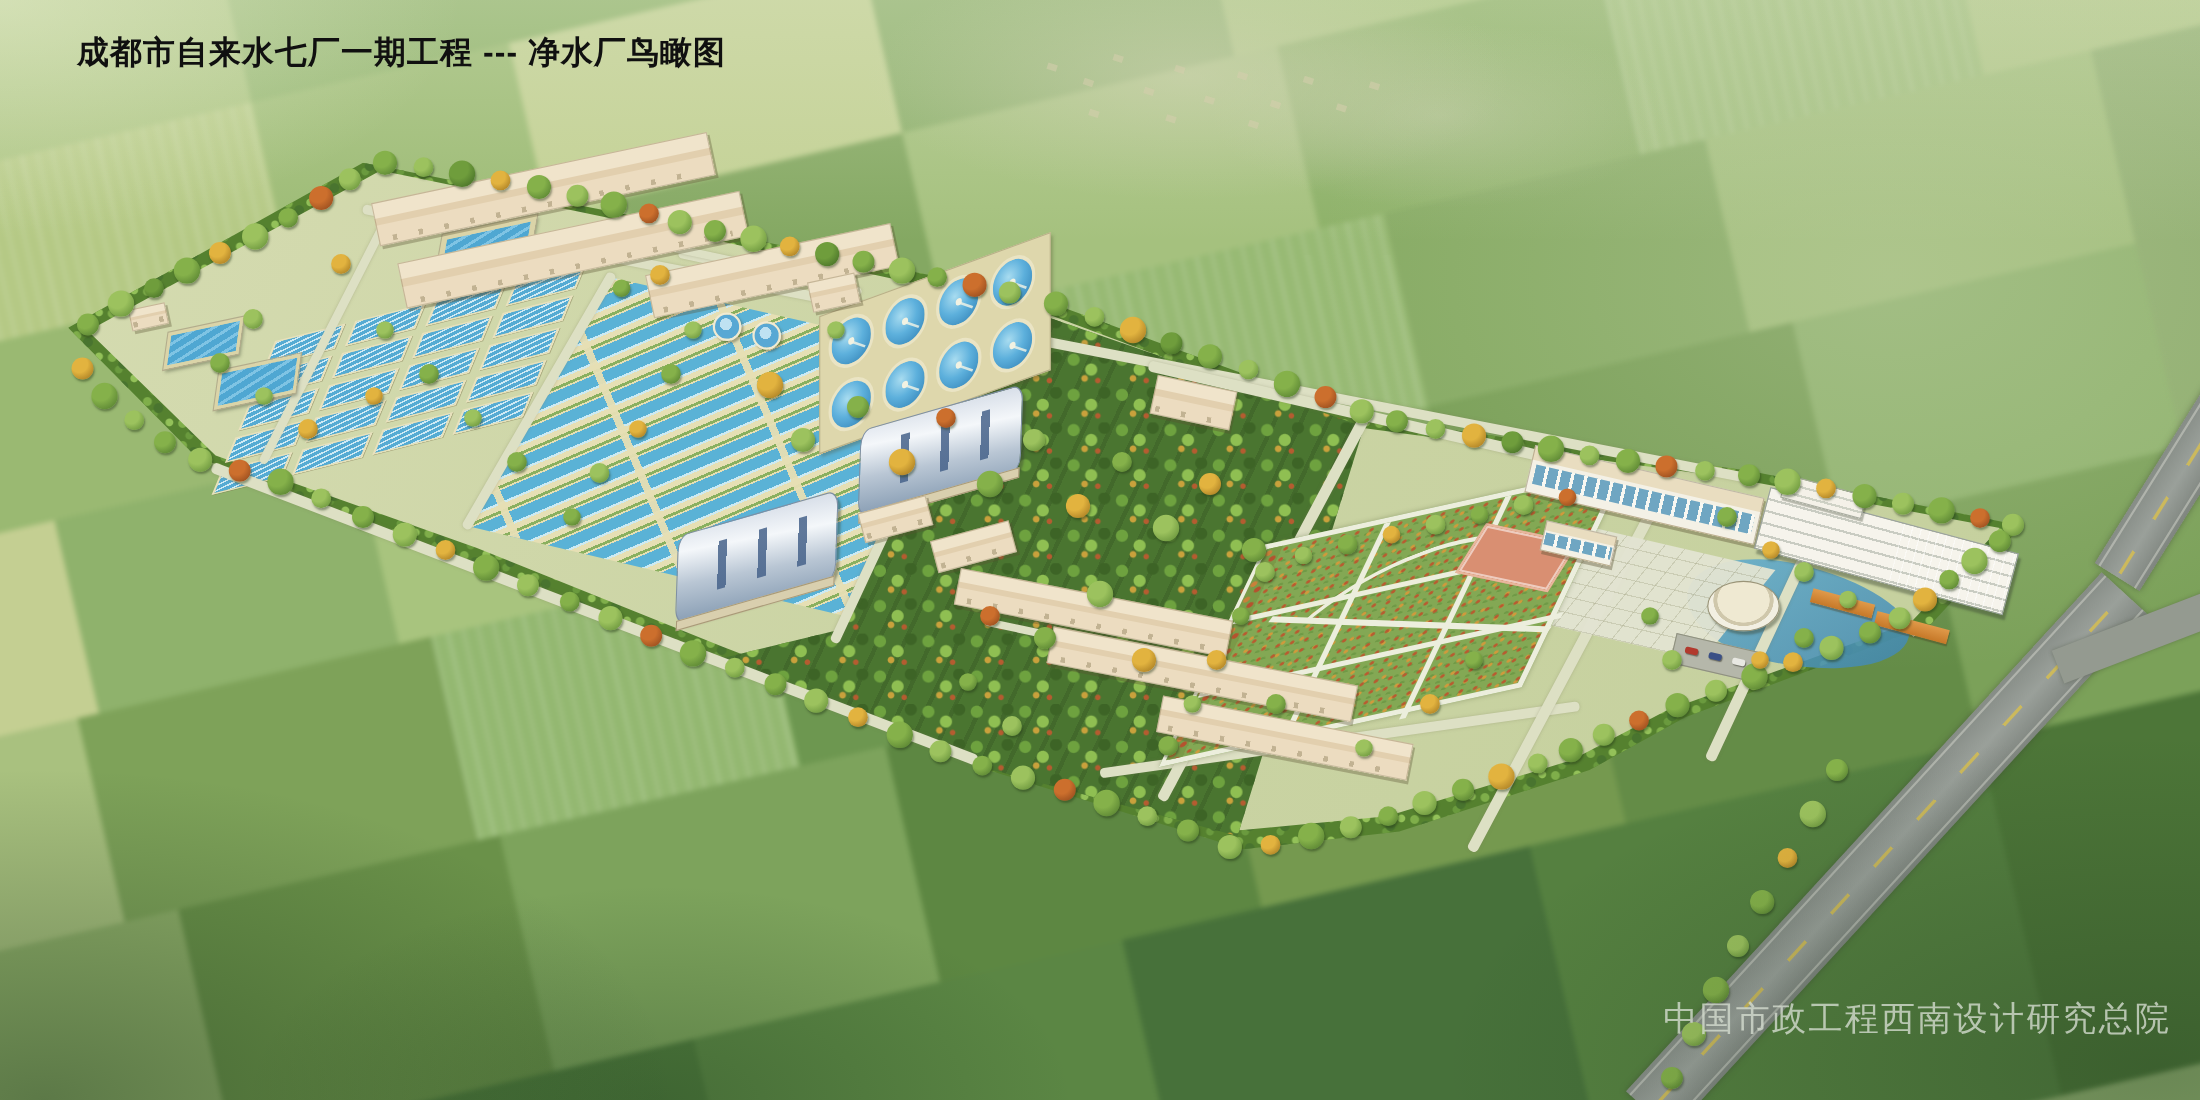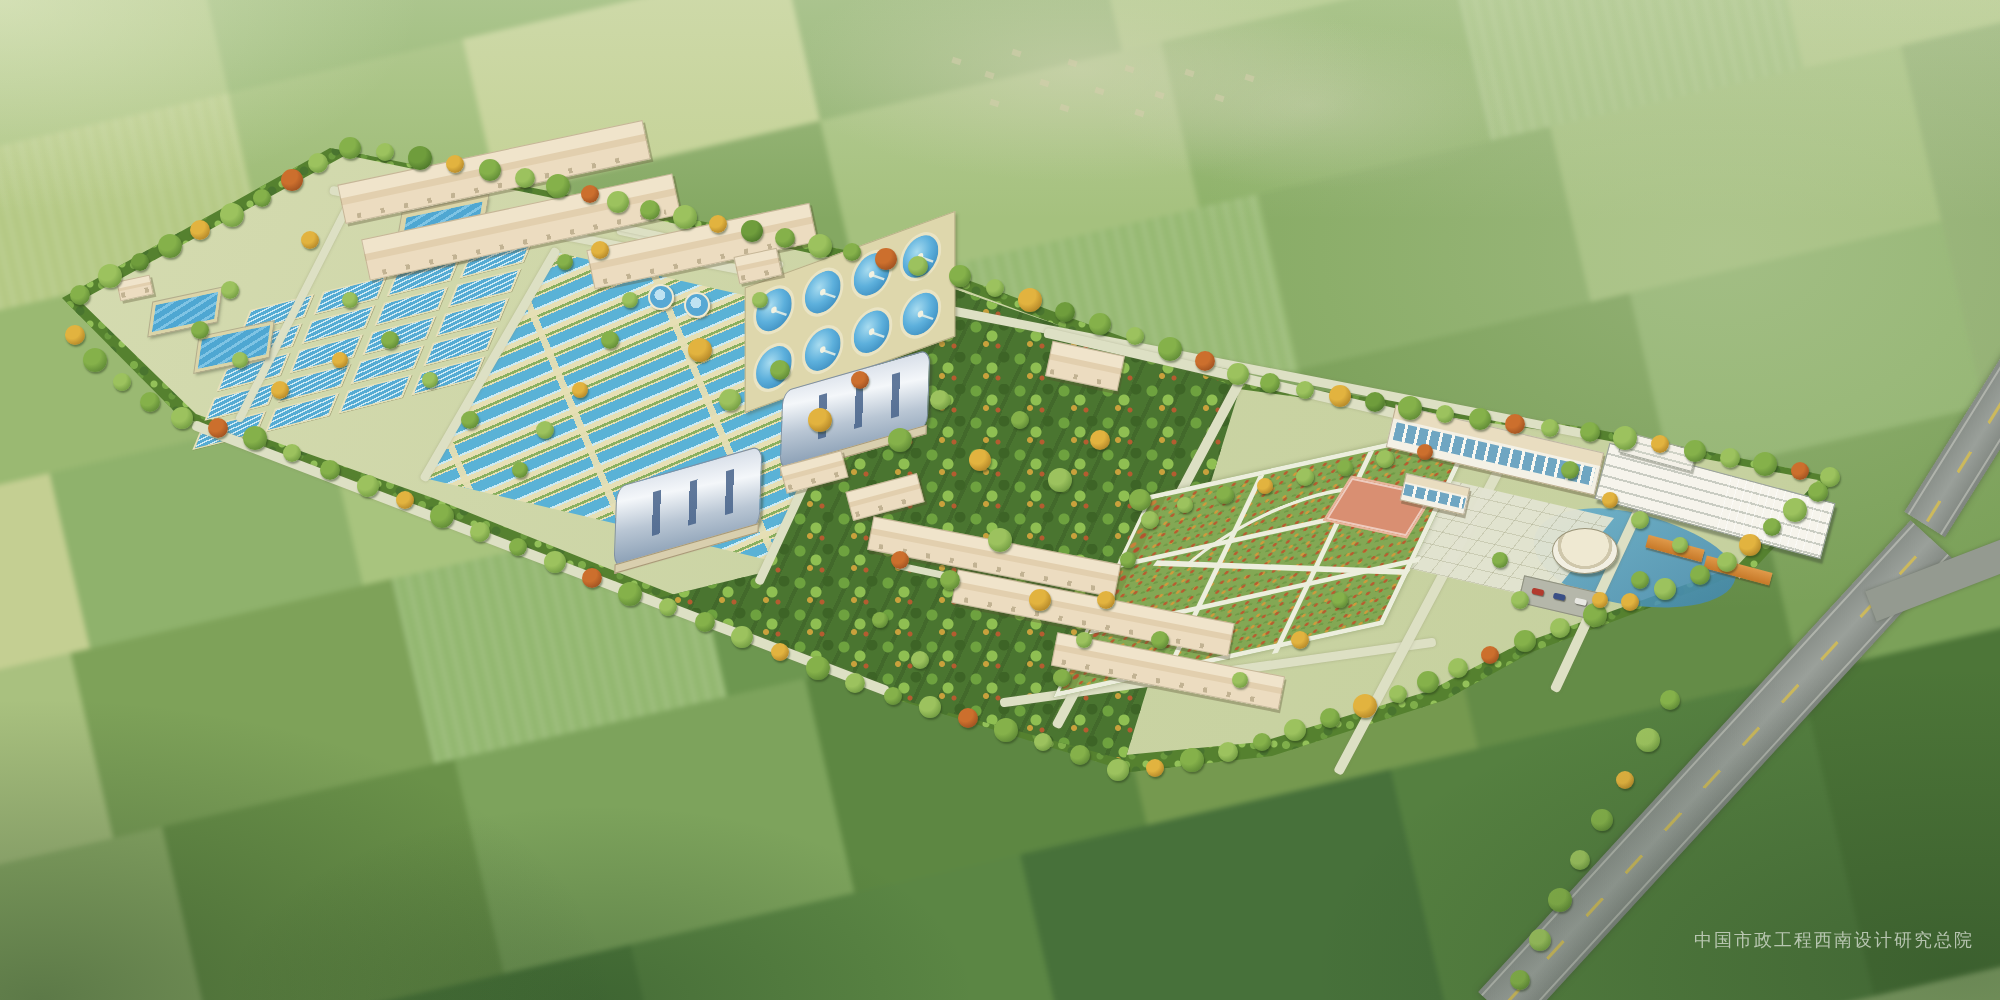--- a/index.html
+++ b/index.html
@@ -125,21 +125,21 @@
   #round-bld{position:absolute;left:1552px;top:528px;width:64px;height:44px;z-index:21;border-radius:50%;
     background:radial-gradient(ellipse at 50% 38%, #efe9d2 0 52%, #cfc7ab 53% 60%, #f2efe2 61% 74%, #9fb6c4 75% 100%);
     box-shadow:2px 3px 2px rgba(60,70,50,.45);border:1px solid #9a9478;}
   #parking{position:absolute;left:1520px;top:584px;width:78px;height:26px;z-index:20;transform:rotate(13deg);
     background:#b5b7aa;border:1px solid #8f917f;}
   .car{position:absolute;width:12px;height:6px;border-radius:2px;box-shadow:1px 1px 1px rgba(40,40,30,.5);}
   
   .tree{position:absolute;z-index:40;border-radius:50%;box-shadow:1px 2px 2px rgba(35,55,22,.45);}
   #title{position:absolute;left:70px;top:28px;z-index:50;font-size:29px;font-weight:bold;color:#101010;
     letter-spacing:1px;}
-  #credit{position:absolute;right:26px;top:928px;z-index:50;font-size:18px;color:#d4dccf;opacity:.8;
+  #credit{position:absolute;right:26px;top:905px;z-index:50;font-size:31px;color:#d4dccf;opacity:.8;
     letter-spacing:2px;}
 </style>
 </head>
 <body>
 
 <div id="canvas">
 
   <div id="fields">
       <div style="position: absolute; left: 300px; top: 0px; width: 260px; height: 150px; background: rgb(168, 194, 126);"></div>
       <div style="position: absolute; left: 560px; top: 0px; width: 420px; height: 150px; background: rgb(143, 179, 107);"></div>
@@ -476,14 +476,15 @@
       <div class="tree" style="left: 221px; top: 281px; width: 18px; height: 18px; background: radial-gradient(circle at 35% 30%, rgb(156, 194, 94) 0px, rgb(156, 194, 94) 40%, rgb(92, 136, 51) 100%);"></div>
       <div class="tree" style="left: 301px; top: 231px; width: 18px; height: 18px; background: radial-gradient(circle at 35% 30%, rgb(226, 179, 63) 0px, rgb(226, 179, 63) 40%, rgb(154, 111, 28) 100%);"></div>
       <div class="tree" style="left: 342px; top: 292px; width: 16px; height: 16px; background: radial-gradient(circle at 35% 30%, rgb(156, 194, 94) 0px, rgb(156, 194, 94) 40%, rgb(92, 136, 51) 100%);"></div>
       <div class="tree" style="left: 381px; top: 331px; width: 18px; height: 18px; background: radial-gradient(circle at 35% 30%, rgb(133, 177, 74) 0px, rgb(133, 177, 74) 40%, rgb(76, 118, 43) 100%);"></div>
       <div class="tree" style="left: 422px; top: 372px; width: 16px; height: 16px; background: radial-gradient(circle at 35% 30%, rgb(156, 194, 94) 0px, rgb(156, 194, 94) 40%, rgb(92, 136, 51) 100%);"></div>
       <div class="tree" style="left: 461px; top: 411px; width: 18px; height: 18px; background: radial-gradient(circle at 35% 30%, rgb(133, 177, 74) 0px, rgb(133, 177, 74) 40%, rgb(76, 118, 43) 100%);"></div>
       <div class="tree" style="left: 332px; top: 352px; width: 16px; height: 16px; background: radial-gradient(circle at 35% 30%, rgb(226, 179, 63) 0px, rgb(226, 179, 63) 40%, rgb(154, 111, 28) 100%);"></div>
     </div>
   <div id="vignette"></div>
 
+  <div id="title">成都市自来水七厂一期工程 --- 净水厂鸟瞰图</div>
   <div id="credit">中国市政工程西南设计研究总院</div>
 </div>
 
 </body></html>

